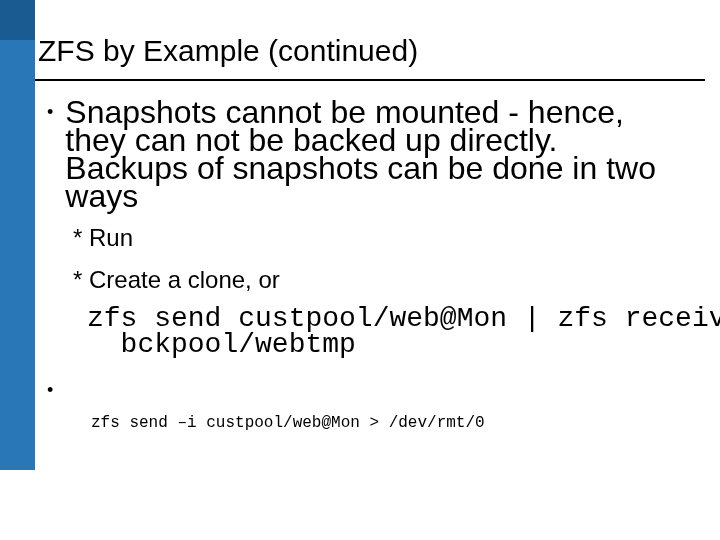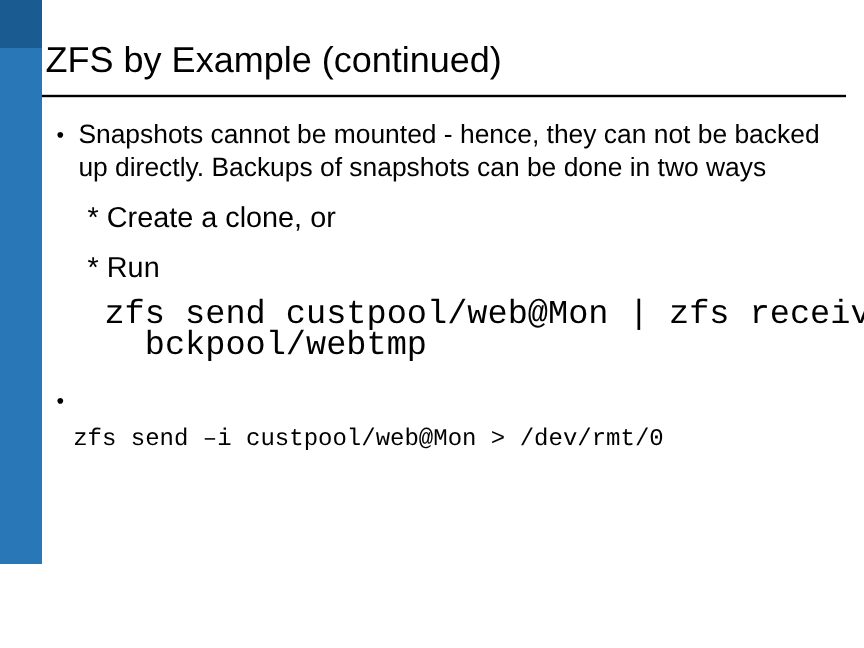--- a/index.html
+++ b/index.html
@@ -63,42 +63,42 @@
     margin-top: 8px;
   }
   .dot {
     font-size: 18px;
     line-height: 28px;
     margin-right: 12px;
     margin-left: 2px;
     color: #000;
   }
   .bul-text {
-    font-size: 22px;
+    font-size: 32px;
     line-height: 28px;
   }
   .star-line {
     font-size: 24px;
     line-height: 28px;
     margin-left: 28px;
     margin-top: 14px;
   }
   .code {
     font-family: "Courier New", Courier, monospace;
     font-size: 28px;
     line-height: 26px;
     margin-left: 42px;
     margin-top: 12px;
     white-space: pre;
   }
   .code2 {
     font-family: "Courier New", Courier, monospace;
-    font-size: 20px;
+    font-size: 16px;
     line-height: 26px;
-    margin-left: 16px;
+    margin-left: 46px;
     margin-top: 6px;
     white-space: pre;
   }
   .sp-top { margin-top: 18px; }
   .footer {
     position: absolute;
     left: 0;
     bottom: 12px;
     width: 720px;
     font-size: 10px;
@@ -129,22 +129,22 @@
   <div class="title">ZFS by Example (continued)</div>
   <div class="hr"></div>
 
   <div class="body">
 
     <div class="bullet-row">
       <div class="dot">•</div>
       <div class="bul-text">Snapshots cannot be mounted - hence, they can not be backed up directly. Backups of snapshots can be done in two ways</div>
     </div>
 
+    <div class="star-line">* Run</div>
     <div class="star-line">* Create a clone, or</div>
-    <div class="star-line">* Run</div>
 
     <div class="code">zfs send custpool/web@Mon | zfs receive
   bckpool/webtmp</div>
 
     <div class="bullet-row sp-top">
       <div class="dot">•</div>
     </div>
 
     <div class="code2">zfs send –i custpool/web@Mon &gt; /dev/rmt/0</div>
 

